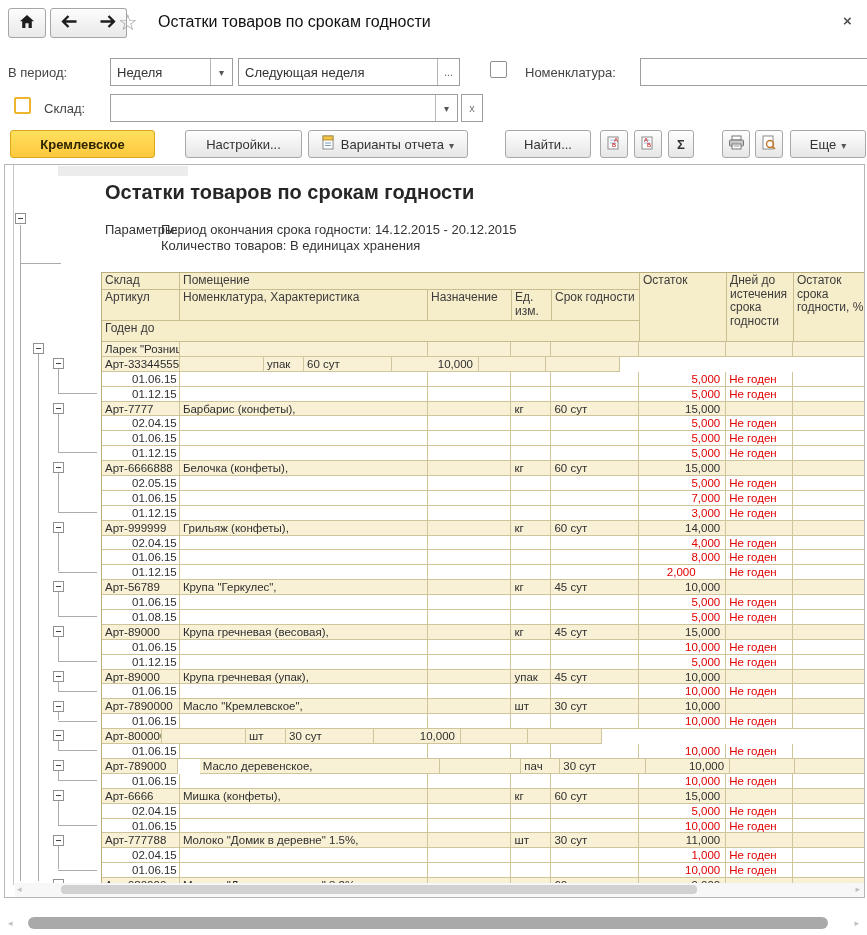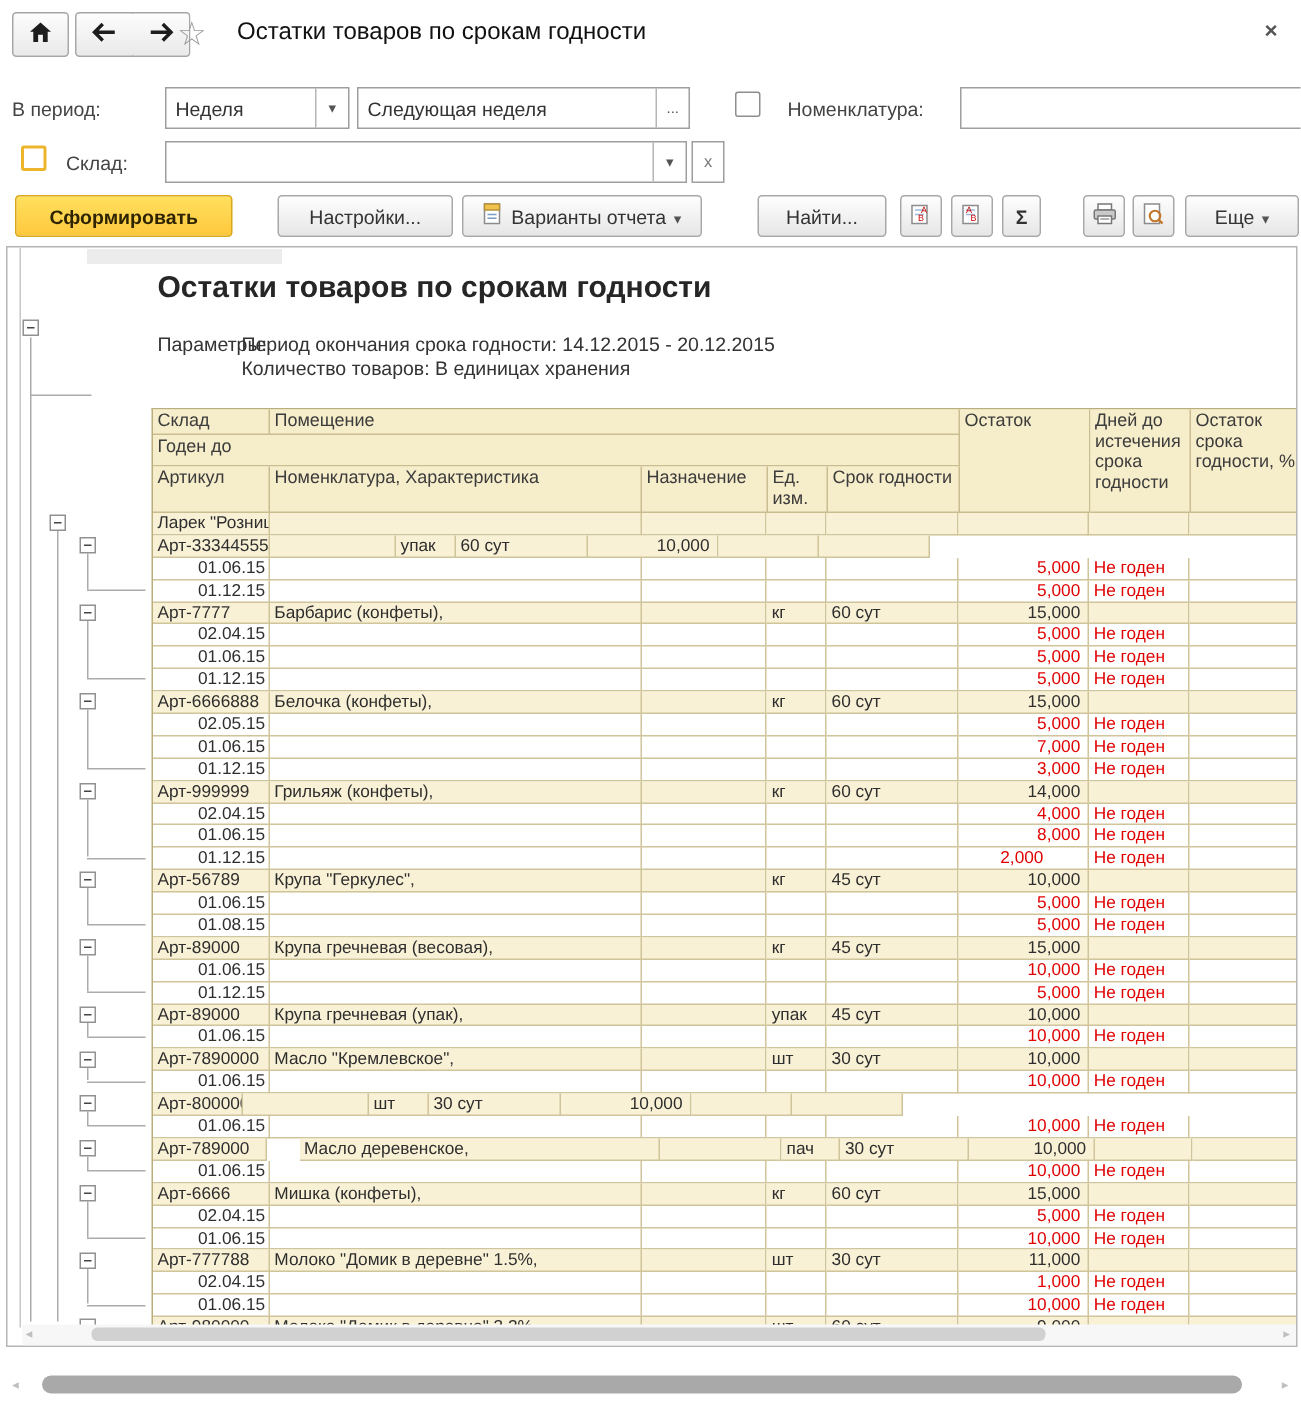--- a/index.html
+++ b/index.html
@@ -125,21 +125,21 @@
 </div>
 
 <div class="chk gold" style="left:14px;top:97px"></div>
 <div class="lbl" style="left:44px;top:101px">Склад:</div>
 <div class="field" style="left:110px;top:94px;width:348px">
   <div class="txt"></div>
   <div class="seg arr"></div>
 </div>
 <div class="xbtn" style="left:461px;top:94px">x</div>
 
-<div class="ybtn">Сформировать</div>
+<div class="ybtn">Кремлевское</div>
 <div class="gbtn" style="left:185px;width:117px">
     <span>Настройки...</span>
   </div>
 <div class="gbtn" style="left:308px;width:160px">
   <span class="ic">
     <svg width="14" height="15" viewBox="0 0 14 15">
         <rect x="1" y="1" width="10" height="13" fill="#fff" stroke="#8c8c8c"></rect>
         <rect x="1" y="1" width="10" height="4" fill="#f0c44a" stroke="#b8923a"></rect>
         <line x1="3" y1="8" x2="9" y2="8" stroke="#7a9cc4"></line>
         <line x1="3" y1="10.5" x2="9" y2="10.5" stroke="#7a9cc4"></line>
@@ -210,28 +210,28 @@
   <div class="p-val" style="top:73px">Количество товаров: В единицах хранения</div>
 
   <div class="ttable">
     <div class="thead">
       <div class="h-left">
         <div class="hrow">
           <div class="hc" style="width:78px;height:17px">Склад</div>
           <div class="hc" style="width:460px;height:17px">Помещение</div>
         </div>
         <div class="hrow">
-          <div class="hc" style="width:538px;height:21px">Годен до</div>
-        </div>
-        <div class="hrow">
           <div class="hc" style="width:78px;height:31px">Артикул</div>
           <div class="hc" style="width:248px;height:31px">Номенклатура, Характеристика</div>
           <div class="hc" style="width:84px;height:31px">Назначение</div>
           <div class="hc" style="width:40px;height:31px">Ед. изм.</div>
           <div class="hc" style="width:88px;height:31px">Срок годности</div>
+        </div>
+        <div class="hrow">
+          <div class="hc" style="width:538px;height:21px">Годен до</div>
         </div>
       </div>
       <div class="h-right">
         <div class="hc" style="width:87px;height:69px">Остаток</div>
         <div class="hc" style="width:67px;height:69px">Дней до истечения срока годности</div>
         <div class="hc" style="width:74px;height:69px">Остаток срока годности, %</div>
       </div>
     </div>
     <div class="trows">
         <div class="trow g">

